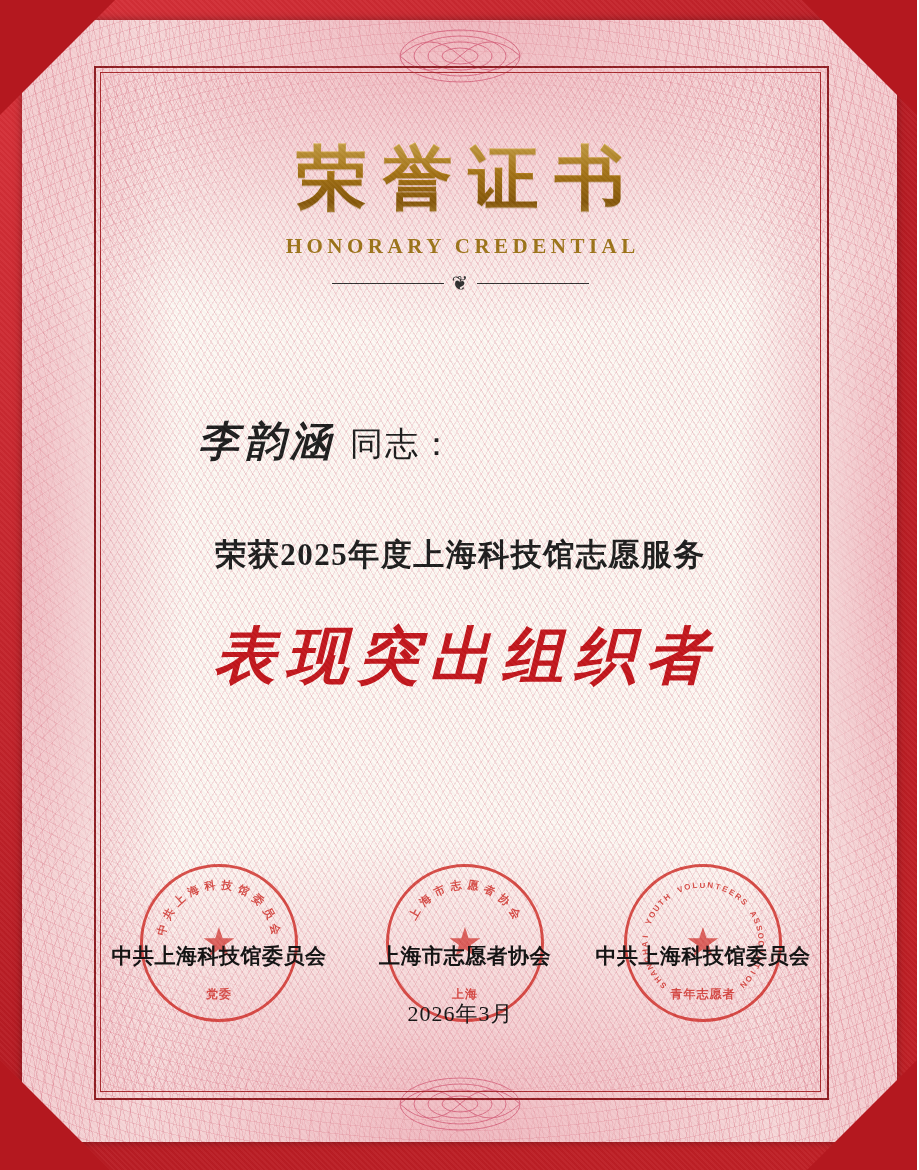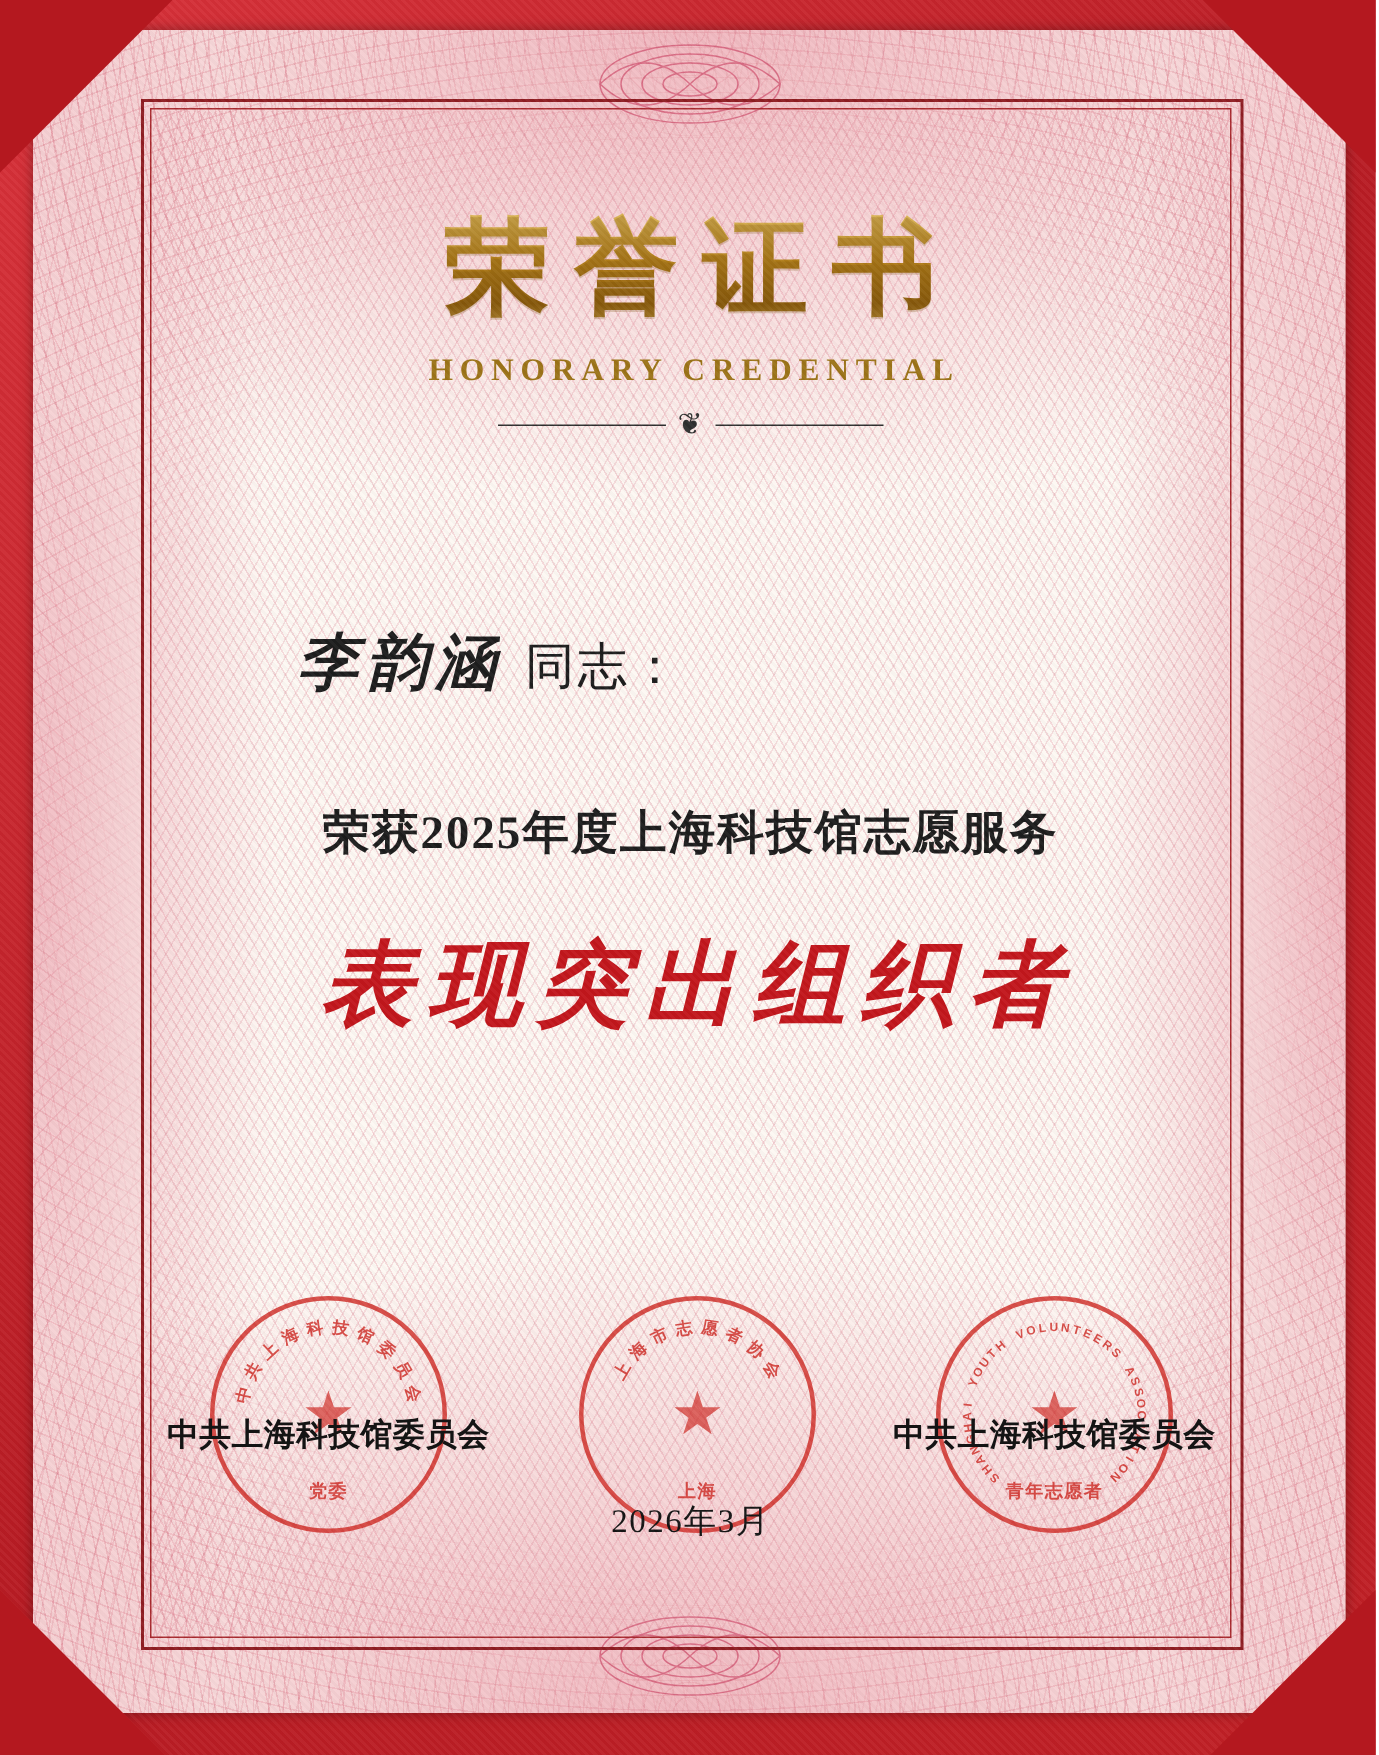--- a/index.html
+++ b/index.html
@@ -430,20 +430,21 @@
                 <span style="transform: rotate(-115.5deg) translate(58px) rotate(90deg) translate(-50%, -50%);">市</span>
                 <span style="transform: rotate(-98.5deg) translate(58px) rotate(90deg) translate(-50%, -50%);">志</span>
                 <span style="transform: rotate(-81.5deg) translate(58px) rotate(90deg) translate(-50%, -50%);">愿</span>
                 <span style="transform: rotate(-64.5deg) translate(58px) rotate(90deg) translate(-50%, -50%);">者</span>
                 <span style="transform: rotate(-47.5deg) translate(58px) rotate(90deg) translate(-50%, -50%);">协</span>
                 <span style="transform: rotate(-30.5deg) translate(58px) rotate(90deg) translate(-50%, -50%);">会</span>
               </div>
             <div class="seal-star">★</div>
             <div class="seal-bottom-text">上海</div>
           </div>
+          <div class="issuer-label">上海市志愿者协会</div>
         </div>
 
         <div class="issuer i2">
           <div class="seal">
             <div class="seal-ring-text">
                 <span style="transform: rotate(-226.216deg) translate(58px) rotate(90deg) translate(-50%, -50%); font-size: 8px;">S</span>
                 <span style="transform: rotate(-218.649deg) translate(58px) rotate(90deg) translate(-50%, -50%); font-size: 8px;">H</span>
                 <span style="transform: rotate(-211.081deg) translate(58px) rotate(90deg) translate(-50%, -50%); font-size: 8px;">A</span>
                 <span style="transform: rotate(-203.514deg) translate(58px) rotate(90deg) translate(-50%, -50%); font-size: 8px;">N</span>
                 <span style="transform: rotate(-195.946deg) translate(58px) rotate(90deg) translate(-50%, -50%); font-size: 8px;">G</span>

